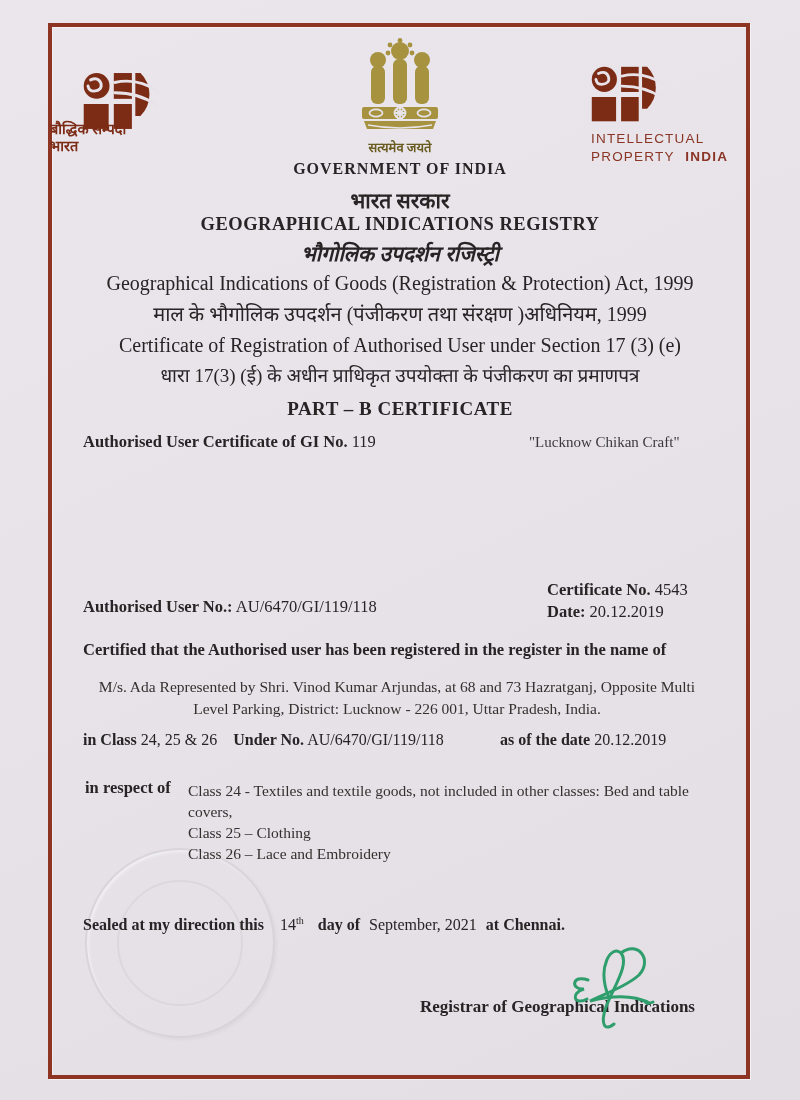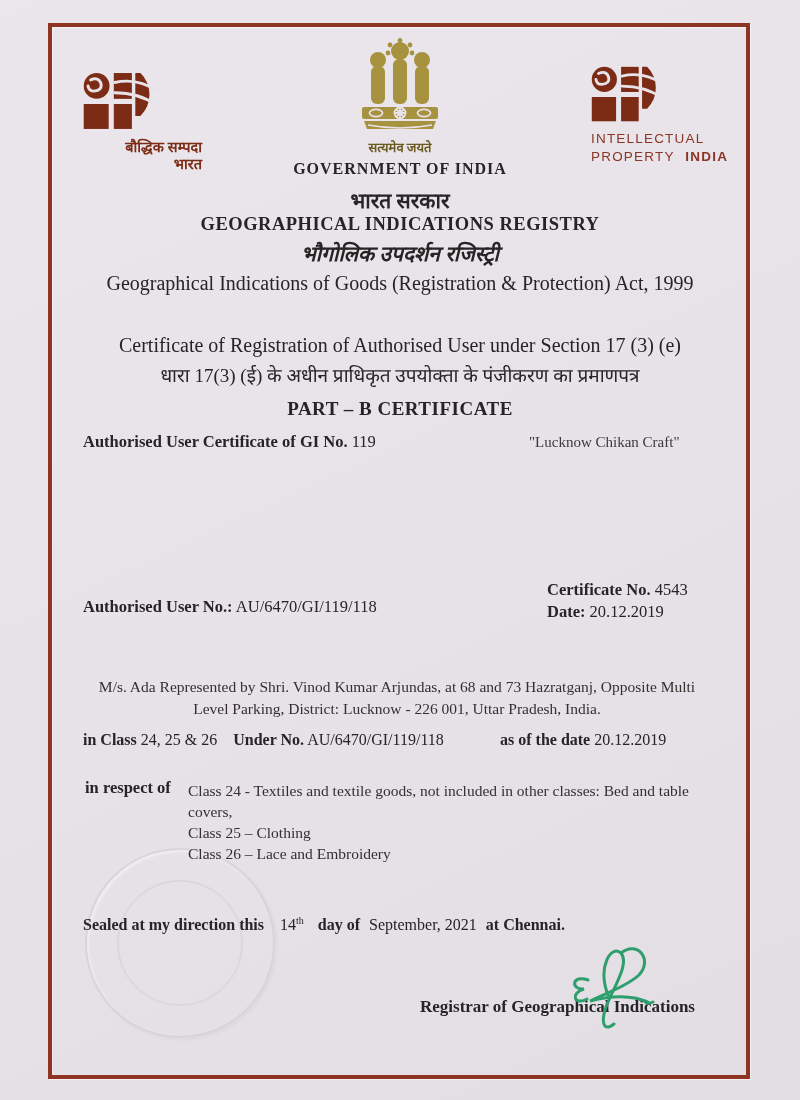--- a/index.html
+++ b/index.html
@@ -40,22 +40,22 @@
   .asof{left:500px;top:731px;font-size:16px;}
   .respect-label{left:85px;top:778px;font-size:16.5px;font-weight:bold;}
   .classes{left:188px;top:780px;width:512px;font-size:15.5px;line-height:21px;color:#35302e;}
   .sealed{left:83px;top:916px;font-size:16px;}
   .sealed .gap1{margin-left:16px;}
   .sealed .gap2{margin-left:14px;}
   .sealed .gap3{margin-left:9px;}
   sup{font-size:10px;vertical-align:super;line-height:0;}
   .registrar{left:420px;top:997px;font-size:17px;font-weight:bold;}
   .logo-left-svg{left:82px;top:72px;}
-  .logo-left-text{left:50px;top:139px;width:152px;text-align:right;
-    font-family:Liberation Sans, sans-serif;font-weight:bold;font-size:14.5px;
+  .logo-left-text{left:50px;top:121px;width:152px;text-align:left;
+    font-family:Liberation Serif, serif;font-weight:bold;font-size:14.5px;
     line-height:17px;color:#7c2b15;}
   .logo-right-svg{left:590px;top:66px;}
   .logo-right-text{left:591px;top:130px;width:175px;
     font-family:"Liberation Sans",sans-serif;font-size:13.5px;letter-spacing:1.2px;
     line-height:18px;color:#8a3525;}
   .emblem-svg{left:348px;top:38px;}
   .motto{left:330px;top:138px;width:140px;text-align:center;font-size:13px;
     font-weight:bold;color:#6a5c20;}
   .seal{border-radius:50%;pointer-events:none;}
   .seal-outer{left:85px;top:848px;width:186px;height:186px;
@@ -142,20 +142,21 @@
       <span>PROPERTY</span>
       <span class="b" style="margin-left:6px;">INDIA</span>
     </div>
   </div>
 
   <div class="c gov-en">GOVERNMENT OF INDIA</div>
   <div class="c gov-hi">भारत सरकार</div>
   <div class="c reg-en">GEOGRAPHICAL INDICATIONS REGISTRY</div>
   <div class="c reg-hi">भौगोलिक उपदर्शन रजिस्ट्री</div>
   <div class="c act-en">Geographical Indications of Goods (Registration &amp; Protection) Act, 1999</div>
+  <div class="c act-hi">माल के भौगोलिक उपदर्शन (पंजीकरण तथा संरक्षण )अधिनियम, 1999</div>
   <div class="c cert-en">Certificate of Registration of Authorised User under Section 17 (3) (e)</div>
   <div class="c cert-hi">धारा 17(3) (ई) के अधीन प्राधिकृत उपयोक्ता के पंजीकरण का प्रमाणपत्र</div>
   <div class="c part-b">PART – B CERTIFICATE</div>
 
   <div class="abs gi-row">
     <span class="b">Authorised User Certificate of GI No.</span>
     <span>119</span>
   </div>
   <div class="abs gi-name">"Lucknow Chikan Craft"</div>
 
@@ -168,20 +169,21 @@
       <span class="b">Date:</span>
       <span>20.12.2019</span>
     </div>
   </div>
 
   <div class="abs auth-line">
     <span class="b">Authorised User No.:</span>
     <span>AU/6470/GI/119/118</span>
   </div>
 
+  <div class="abs certified-line">Certified that the Authorised user has been registered in the register in the name of</div>
 
   <div class="abs holder">M/s. Ada Represented by Shri. Vinod Kumar Arjundas, at 68 and 73 Hazratganj, Opposite Multi Level Parking, District: Lucknow - 226 001, Uttar Pradesh, India.</div>
 
   <div class="abs class-line">
     <span class="b">in Class</span>
     <span>24, 25 &amp; 26</span>
     <span class="b" style="margin-left:12px;">Under No.</span>
     <span>AU/6470/GI/119/118</span>
   </div>
   <div class="abs asof">

